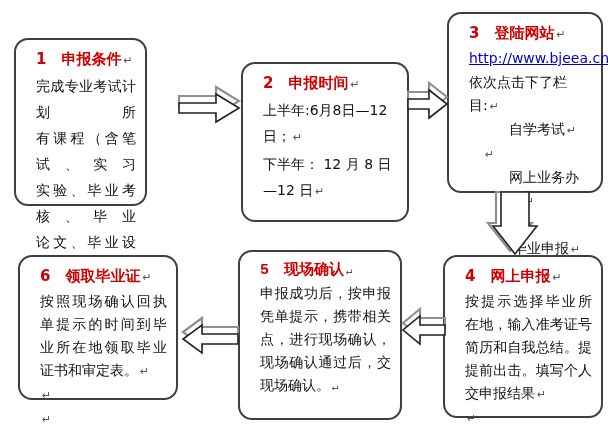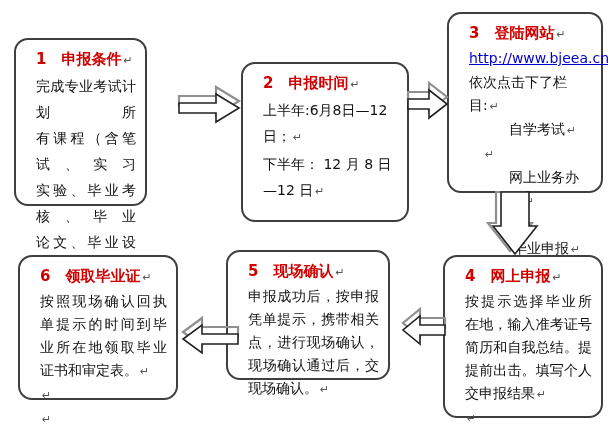--- a/index.html
+++ b/index.html
@@ -17,21 +17,21 @@
   
   .box::before{
     content:"";position:absolute;z-index:-1;
     left:-11px;top:-8px;width:100%;height:100%;
     border:2px solid var(--shadow,#949494);border-radius:18px;box-sizing:border-box;
   }
   .b1{left:14px;top:38px;width:133px;height:168px;}
   .b2{left:241px;top:33px;width:168px;height:160px;margin-top:29px;}
   .b3{left:447px;top:12px;width:156px;height:181px;}
   .b4{left:443px;top:255px;width:160px;height:163px;}
-  .b5{left:226px;top:250px;width:164px;height:130px;}
+  .b5{left:238px;top:250px;width:164px;height:170px;font-family:Liberation Mono, monospace;}
   .b6{left:18px;top:255px;width:160px;height:145px;}
 
   .box-title{font-weight:bold;color:var(--red,#d10000);font-size:15px;line-height:24px;white-space:nowrap;}
   .t-num{margin-right:15px;}
   .line{font-size:14px;line-height:25px;color:var(--text,#111);min-height:1em;}
   .line.fill{text-align:justify;text-align-last:justify;text-justify:inter-character;}
   .b1 .line{line-height:26px;}
   .b2 .line{line-height:26px;}
   .b3 .line{line-height:23px;}
   .b4 .line,.b5 .line,.b6 .line{line-height:23px;}

